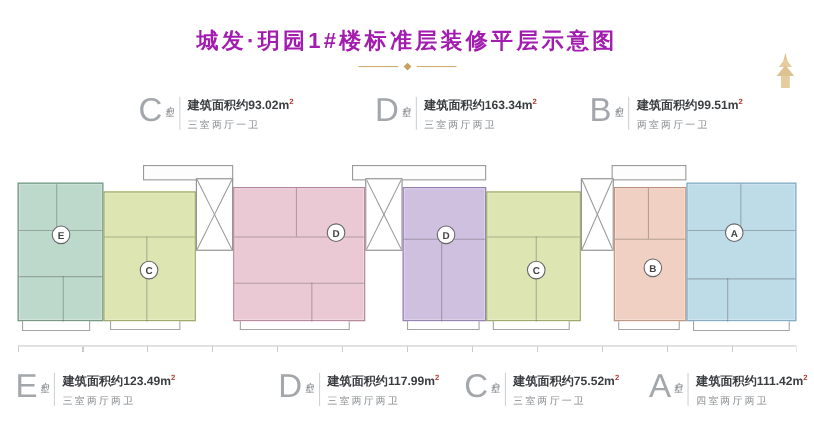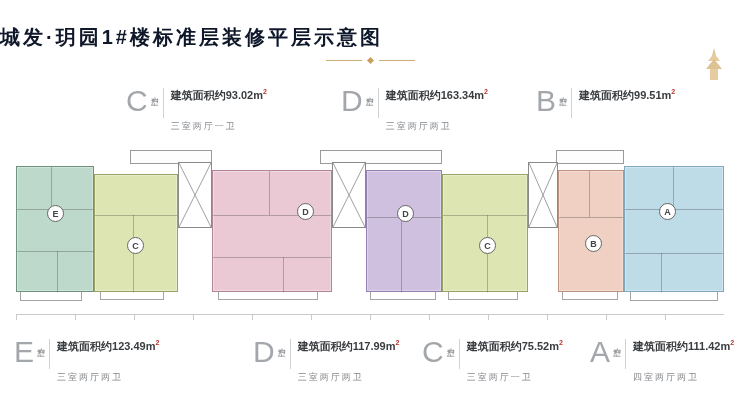--- a/index.html
+++ b/index.html
@@ -1,37 +1,37 @@
 <!DOCTYPE html>
 <html><head>
 <meta charset="utf-8">
 <style>
   html,body{margin:0;padding:0;background:#ffffff;}
   .stage{position:relative;width:740px;height:405px;background:#ffffff;overflow:hidden;
          font-family:"Liberation Sans","DejaVu Sans",sans-serif;margin:0 auto;}
 
   
-  .title{position:absolute;left:0;right:0;top:24px;text-align:left;
-         font-size:20px;font-weight:bold;color:#0f172a;letter-spacing:3px;}
+  .title{position:absolute;left:0;right:0;top:24px;text-align:center;
+         font-size:20px;font-weight:bold;color:#a21caf;letter-spacing:3px;}
   .ornament{position:absolute;left:0;right:0;top:58px;display:flex;align-items:center;justify-content:center;gap:6px;}
   .ornament .oline{width:36px;height:1px;background:#cfae74;}
   .ornament .odiamond{width:5px;height:5px;background:#c8a15f;transform:rotate(45deg);}
   .landmark{position:absolute;left:704px;top:48px;opacity:.85;}
 
   
   .ulabel{position:absolute;display:flex;align-items:flex-start;}
   .lblock{display:flex;align-items:flex-start;}
   .biglet{font-size:30px;line-height:28px;color:#a3a7ab;font-weight:400;}
   .huxing{writing-mode:vertical-rl;font-size:8px;color:#85898d;line-height:1;
           letter-spacing:2px;margin:3px 0 0 2px;}
   .vdiv{width:1px;height:30px;background:#cfd2d4;margin:1px 7px 0 5px;}
   .linfo{padding-top:1px;}
   .area{font-size:11px;font-weight:700;color:#3a3d40;white-space:nowrap;}
   .asup{color:#b5342c;font-size:7px;font-weight:700;}
-  .rooms{font-size:9px;color:#85898d;margin-top:17px;letter-spacing:2px;white-space:nowrap;}
+  .rooms{font-size:9px;color:#85898d;margin-top:4px;letter-spacing:2px;white-space:nowrap;}
 
   
   .plan{position:absolute;left:0;top:0;width:740px;height:405px;}
   .unit{position:absolute;border:1px solid #777;box-sizing:border-box;
         box-shadow:inset 0 0 0 1px rgba(255,255,255,.3);}
   .green {background:#bcd9cb;border-color:#6f927f;}
   .ygreen{background:#dde6b2;border-color:#99a366;}
   .pink  {background:#eac9d4;border-color:#b3849a;}
   .purple{background:#cfc0e0;border-color:#937fb0;}
   .salmon{background:#f0d0c2;border-color:#bb9280;}
@@ -95,20 +95,21 @@
   </div>
 
   <div class="ulabel" style="left:536px;top:87px">
     <div class="lblock">
       <span class="biglet">B</span>
       <span class="huxing">户型</span>
     </div>
     <div class="vdiv"></div>
     <div class="linfo">
       <div class="area"><span>建筑面积约</span><span class="anum">99.51</span><span>m</span><sup class="asup">2</sup></div>
+      <div class="rooms">两室两厅一卫</div>
     </div>
   </div>
 
   <div class="plan">
 
     <div class="lobby" style="left:130px;top:150px;width:82px;height:14px"></div>
     <div class="lobby" style="left:320px;top:150px;width:122px;height:14px"></div>
     <div class="lobby" style="left:556px;top:150px;width:68px;height:14px"></div>
 
     <div class="core" style="left:178px;top:162px;width:34px;height:66px">

